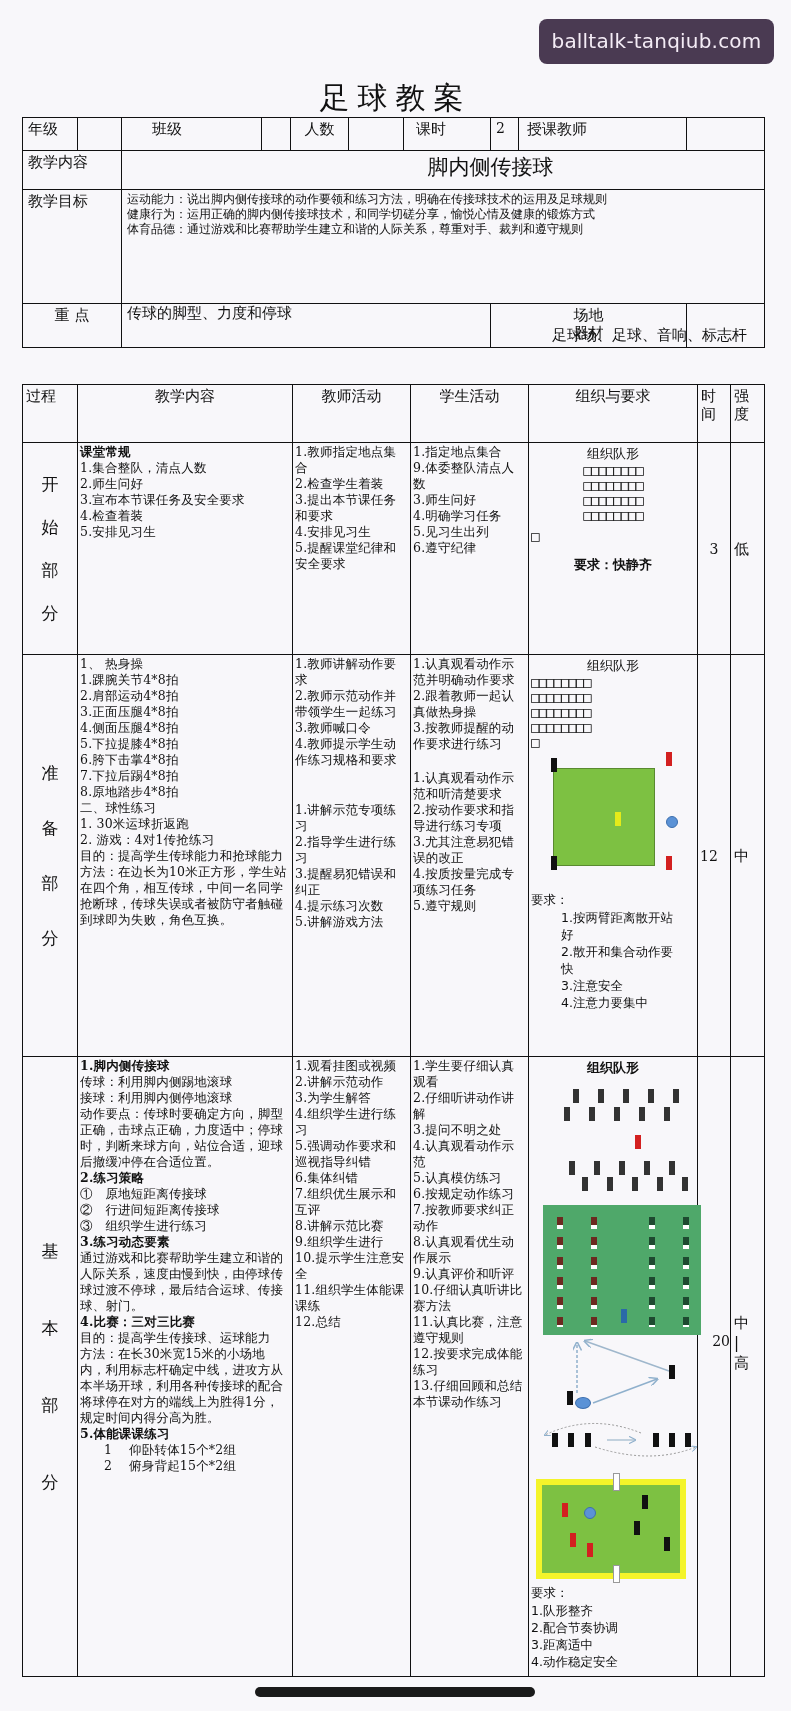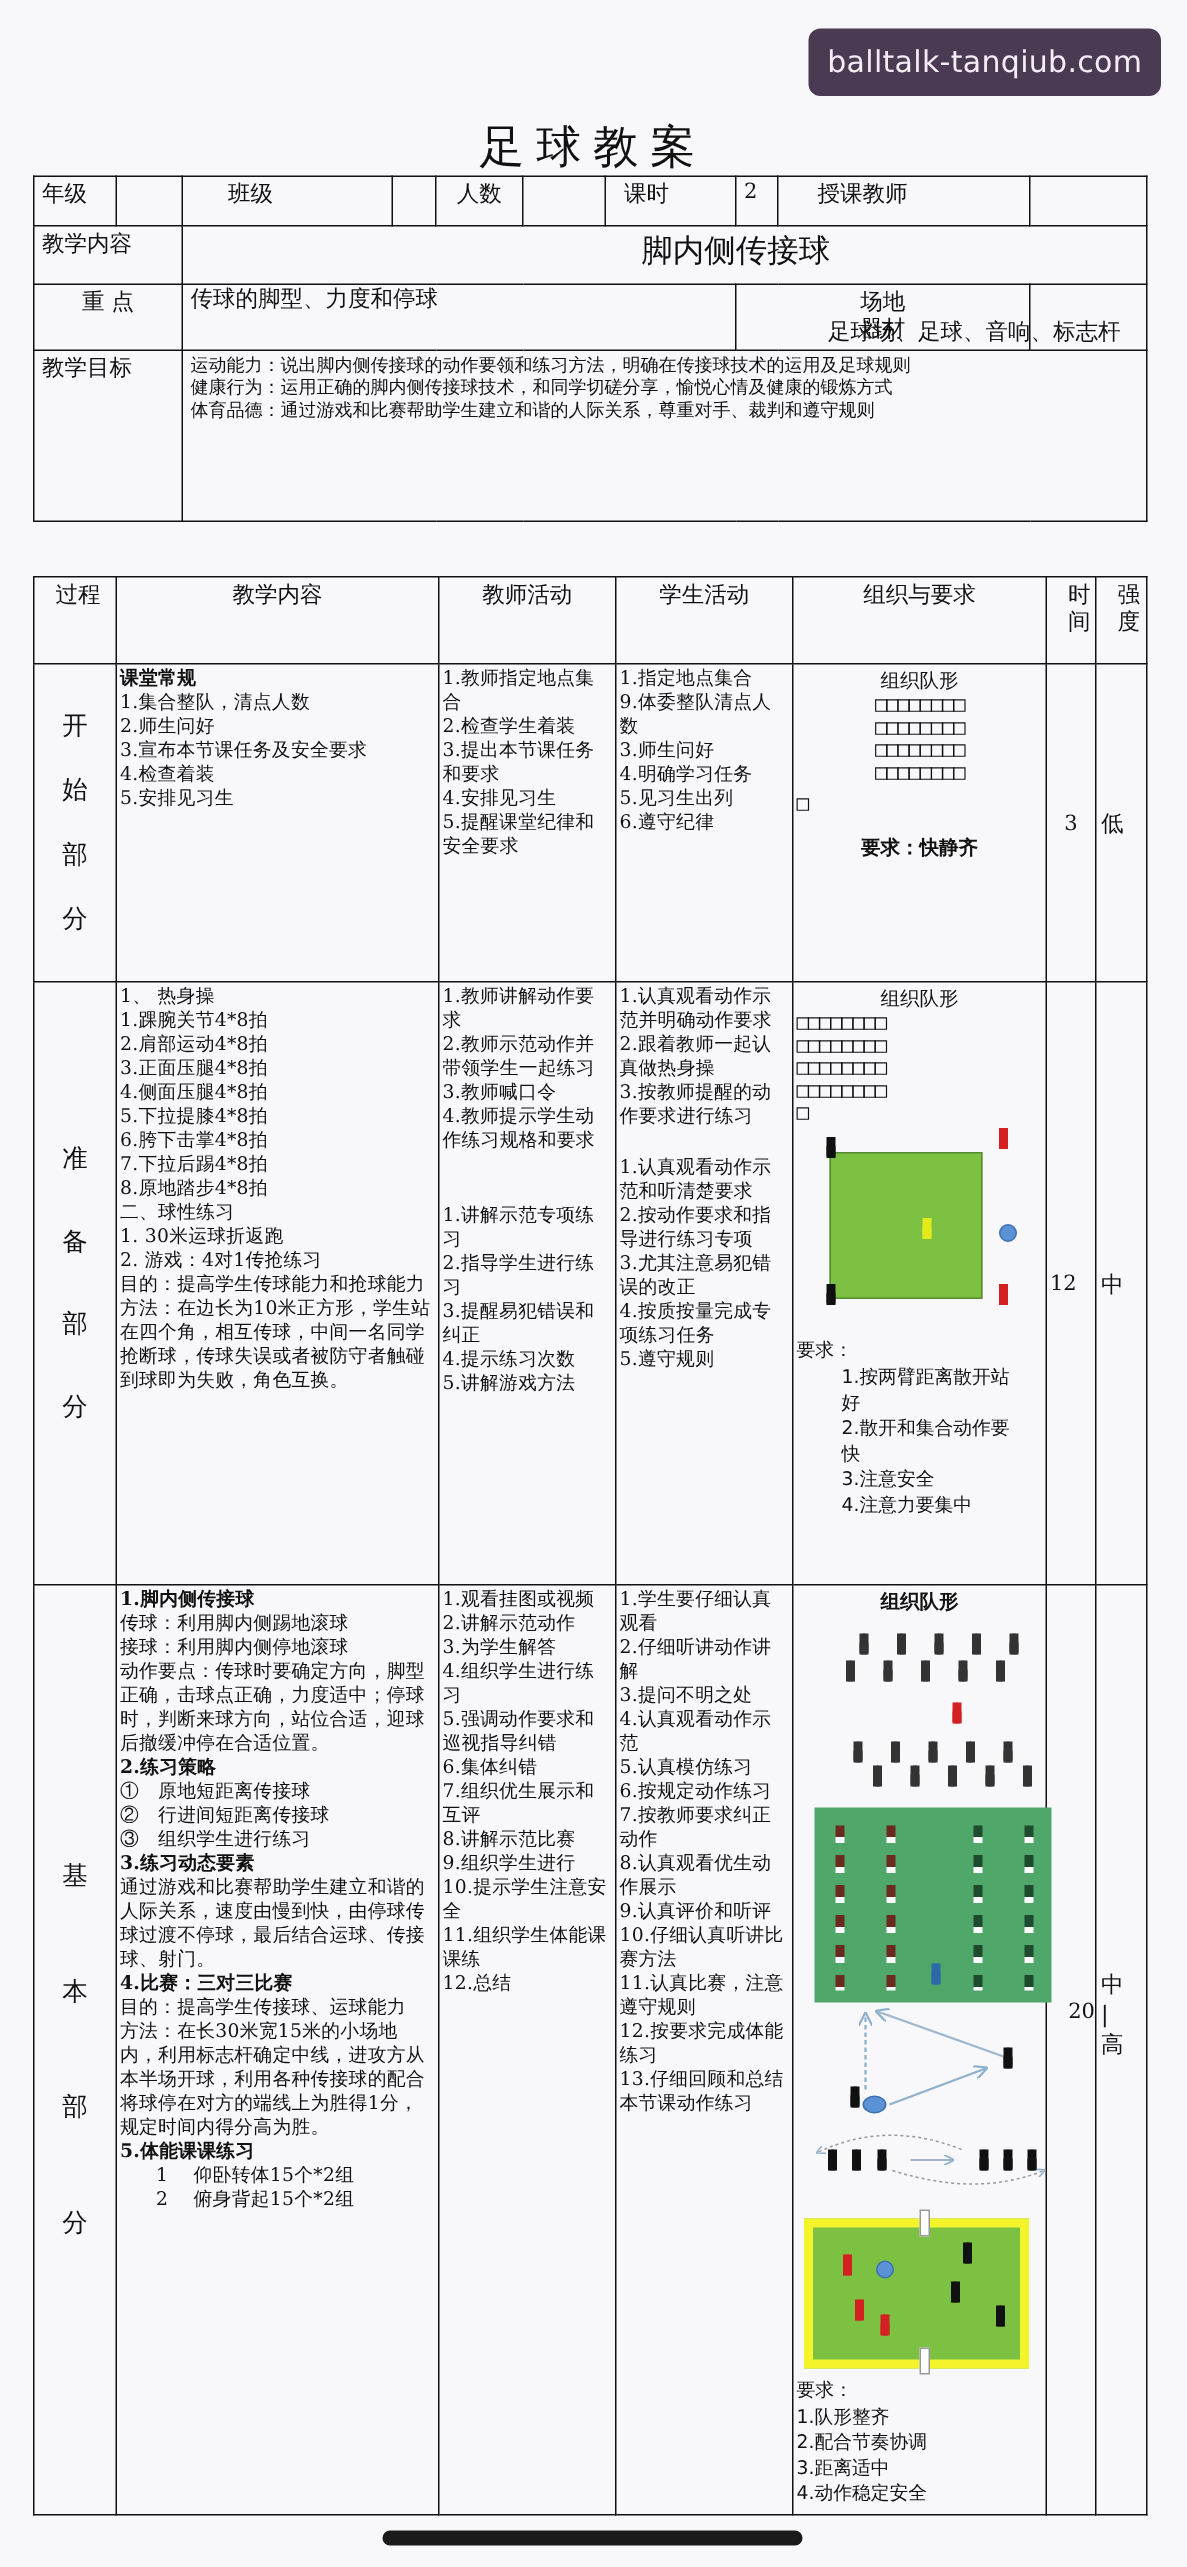--- a/index.html
+++ b/index.html
@@ -20,21 +20,21 @@
   .hdr { position: absolute; left: 22px; top: 117px; width: 742px; border-collapse: collapse; table-layout: fixed; }
   .hdr td { border: 1.5px solid #111; font-size: 15px; vertical-align: top; padding: 2px 5px; }
   .hdr .center { text-align: center; }
   .goals div { font-size: 12px; line-height: 15px; }
   .small { font-size: 12px; line-height: 15px; }
 
   
   .main { position: absolute; left: 22px; top: 384px; width: 742px; border-collapse: collapse; table-layout: fixed; }
   .main td, .main th { border: 1.5px solid #111; vertical-align: top; font-weight: normal; }
   .main th { font-size: 15px; text-align: center; padding: 2px 2px; height: 58px; }
-  .main th.narrow { text-align: left; padding-left: 14px; line-height: 18px; }
+  .main th.narrow { text-align: left; padding-left: 3px; line-height: 18px; }
   .phase { text-align: center; vertical-align: middle !important; font-size: 17px; line-height: 1; }
   .phase span { display: block; margin: 26px 0; }
   .cell { font-family: "DejaVu Serif", "Liberation Serif", serif; font-size: 12.5px; line-height: 16px; padding: 1px 2px; letter-spacing: 0.2px; }
   .cell .b { font-weight: bold; }
   .cell .ind { padding-left: 24px; }
   .mid { text-align: center; vertical-align: middle !important; font-size: 14px; }
   .inten { vertical-align: middle !important; font-size: 15px; padding-left: 3px; line-height: 20px; }
 
   .org { font-size: 12.5px; padding: 2px 2px; position: relative; margin-top: 45px; }
   .org .cap { text-align: center; font-size: 13px; }
@@ -74,43 +74,43 @@
   <tbody>
       <tr style="height:33px">
     <td>年级</td>
     <td></td>
     <td style="padding-left:30px">班级</td>
     <td></td>
     <td class="center">人数</td>
     <td></td>
     <td style="padding-left:12px">课时</td>
     <td style="font-family:'DejaVu Serif',serif;font-size:14px">2</td>
-    <td style="padding-left:26px">授课教师</td>
+    <td style="padding-left:8px">授课教师</td>
     <td></td>
   </tr>
   <tr style="height:39px">
     <td colspan="2">教学内容</td>
     <td colspan="8" style="text-align:center;font-size:21px;padding-left:100px">脚内侧传接球</td>
+  </tr>
+  <tr style="height:114px">
+    <td colspan="2">教学目标</td>
+    <td colspan="8" class="goals">
+      <div>运动能力：说出脚内侧传接球的动作要领和练习方法，明确在传接球技术的运用及足球规则</div>
+      <div>健康行为：运用正确的脚内侧传接球技术，和同学切磋分享，愉悦心情及健康的锻炼方式</div>
+      <div>体育品德：通过游戏和比赛帮助学生建立和谐的人际关系，尊重对手、裁判和遵守规则</div>
+    </td>
   </tr>
   <tr style="height:44px">
     <td colspan="2" class="center">重 点</td>
     <td colspan="5" class="small">传球的脚型、力度和停球</td>
     <td colspan="2" class="center" style="line-height:18px">
       <div>场地</div>
       <div>器材</div>
     </td>
     <td colspan="1" class="small" style="vertical-align:bottom;white-space:nowrap;overflow:visible;padding-bottom:4px"><span style="margin-left:-140px;display:inline-block">足球场、足球、音响、标志杆</span></td>
-  </tr>
-  <tr style="height:114px">
-    <td colspan="2">教学目标</td>
-    <td colspan="8" class="goals">
-      <div>运动能力：说出脚内侧传接球的动作要领和练习方法，明确在传接球技术的运用及足球规则</div>
-      <div>健康行为：运用正确的脚内侧传接球技术，和同学切磋分享，愉悦心情及健康的锻炼方式</div>
-      <div>体育品德：通过游戏和比赛帮助学生建立和谐的人际关系，尊重对手、裁判和遵守规则</div>
-    </td>
   </tr>
 </tbody>
   </table>
 
 <table class="main">
   <colgroup>
     <col style="width:55px">
       <col style="width:215px">
       <col style="width:118px">
       <col style="width:118px">

